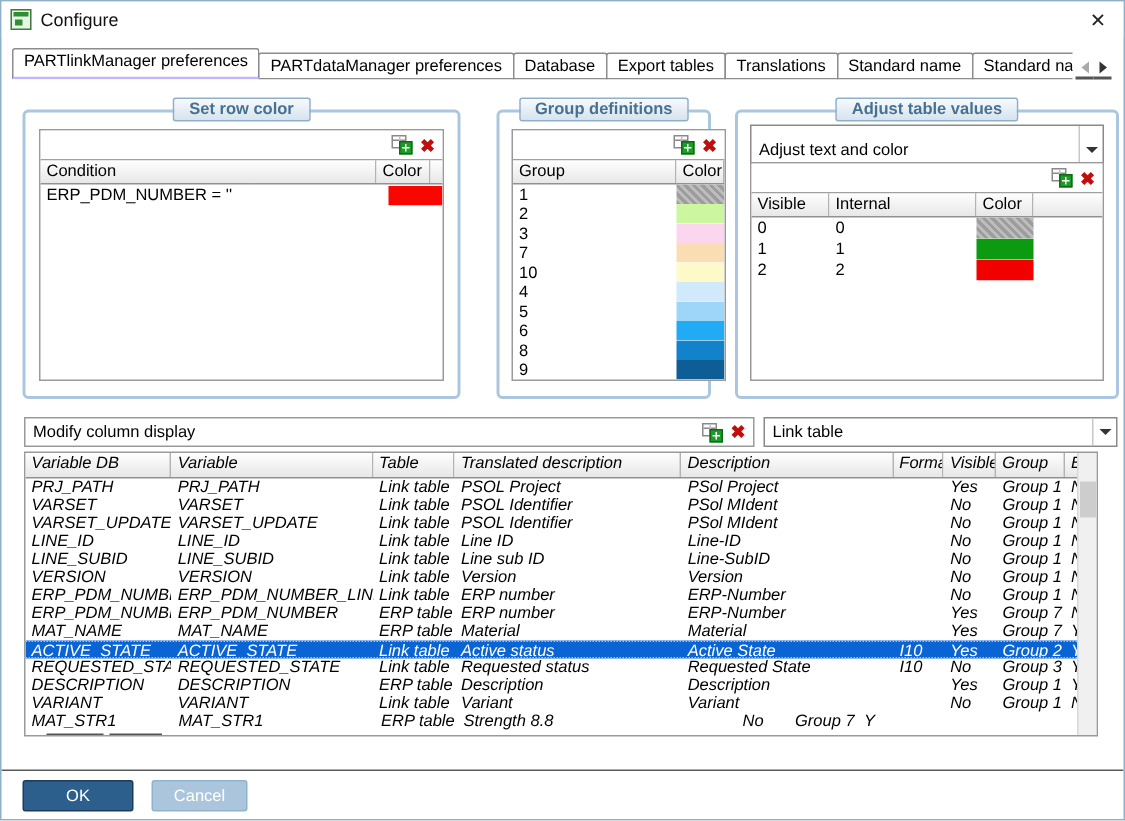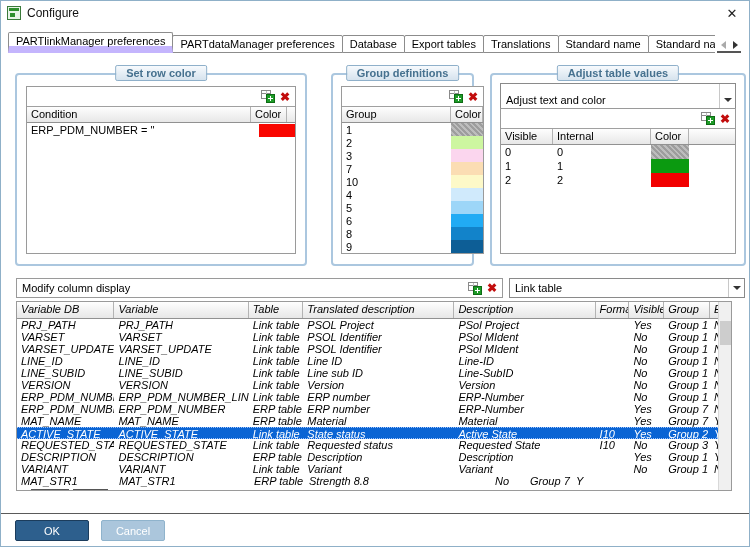--- a/index.html
+++ b/index.html
@@ -15,21 +15,21 @@
   .title-text { font-size:12px; color:#111; }
   .close-btn { position:absolute; right:8px; top:3px; width:18px; height:18px;
                display:flex; align-items:center; justify-content:center;
                font-size:13px; color:#222; cursor:pointer; }
 
   
   .tabstrip { position:absolute; top:31px; left:7px; right:34px; height:21px;
               display:flex; align-items:flex-end; overflow:hidden; }
   .tab { border:1px solid #8c8c8c; background:#fff; padding:2px 7px 3px 7px;
          height:18px; white-space:nowrap; border-radius:2px 2px 0 0; cursor:default; }
-  .tab.active { height:21px; font-weight:normal; border-bottom:7px solid #c4b5fd; position:relative; z-index:2; }
+  .tab.active { height:21px; font-weight:normal; border-bottom:2px solid #c4b5fd; position:relative; z-index:2; }
   .tab + .tab { margin-left:-1px;text-align:center; }
   .tab-arrows { position:absolute; top:37px; right:8px; display:flex; }
   .tab-arrow { width:12px; height:15px; display:flex; align-items:center; justify-content:center;
                border-bottom:2px solid #555; }
   .tri-left  { width:0; height:0; border-top:4px solid transparent; border-bottom:4px solid transparent;
                border-right:5px solid #aaa; }
   .tri-right { width:0; height:0; border-top:4px solid transparent; border-bottom:4px solid transparent;
                border-left:5px solid #333; }
 
   
@@ -412,21 +412,21 @@
             <div class="td mc4">Material</div>
             <div class="td mc5"></div>
             <div class="td mc6">Yes</div>
             <div class="td mc7">Group 7</div>
             <div class="td mc8">Y</div>
           </div>
           <div class="mcd-row selected">
             <div class="td mc0">ACTIVE_STATE</div>
             <div class="td mc1">ACTIVE_STATE</div>
             <div class="td mc2">Link table</div>
-            <div class="td mc3">State status</div>
+            <div class="td mc3">Active status</div>
             <div class="td mc4">Active State</div>
             <div class="td mc5">I10</div>
             <div class="td mc6">Yes</div>
             <div class="td mc7">Group 2</div>
             <div class="td mc8">Y</div>
           </div>
           <div class="mcd-row">
             <div class="td mc0">REQUESTED_STATE</div>
             <div class="td mc1">REQUESTED_STATE</div>
             <div class="td mc2">Link table</div>

